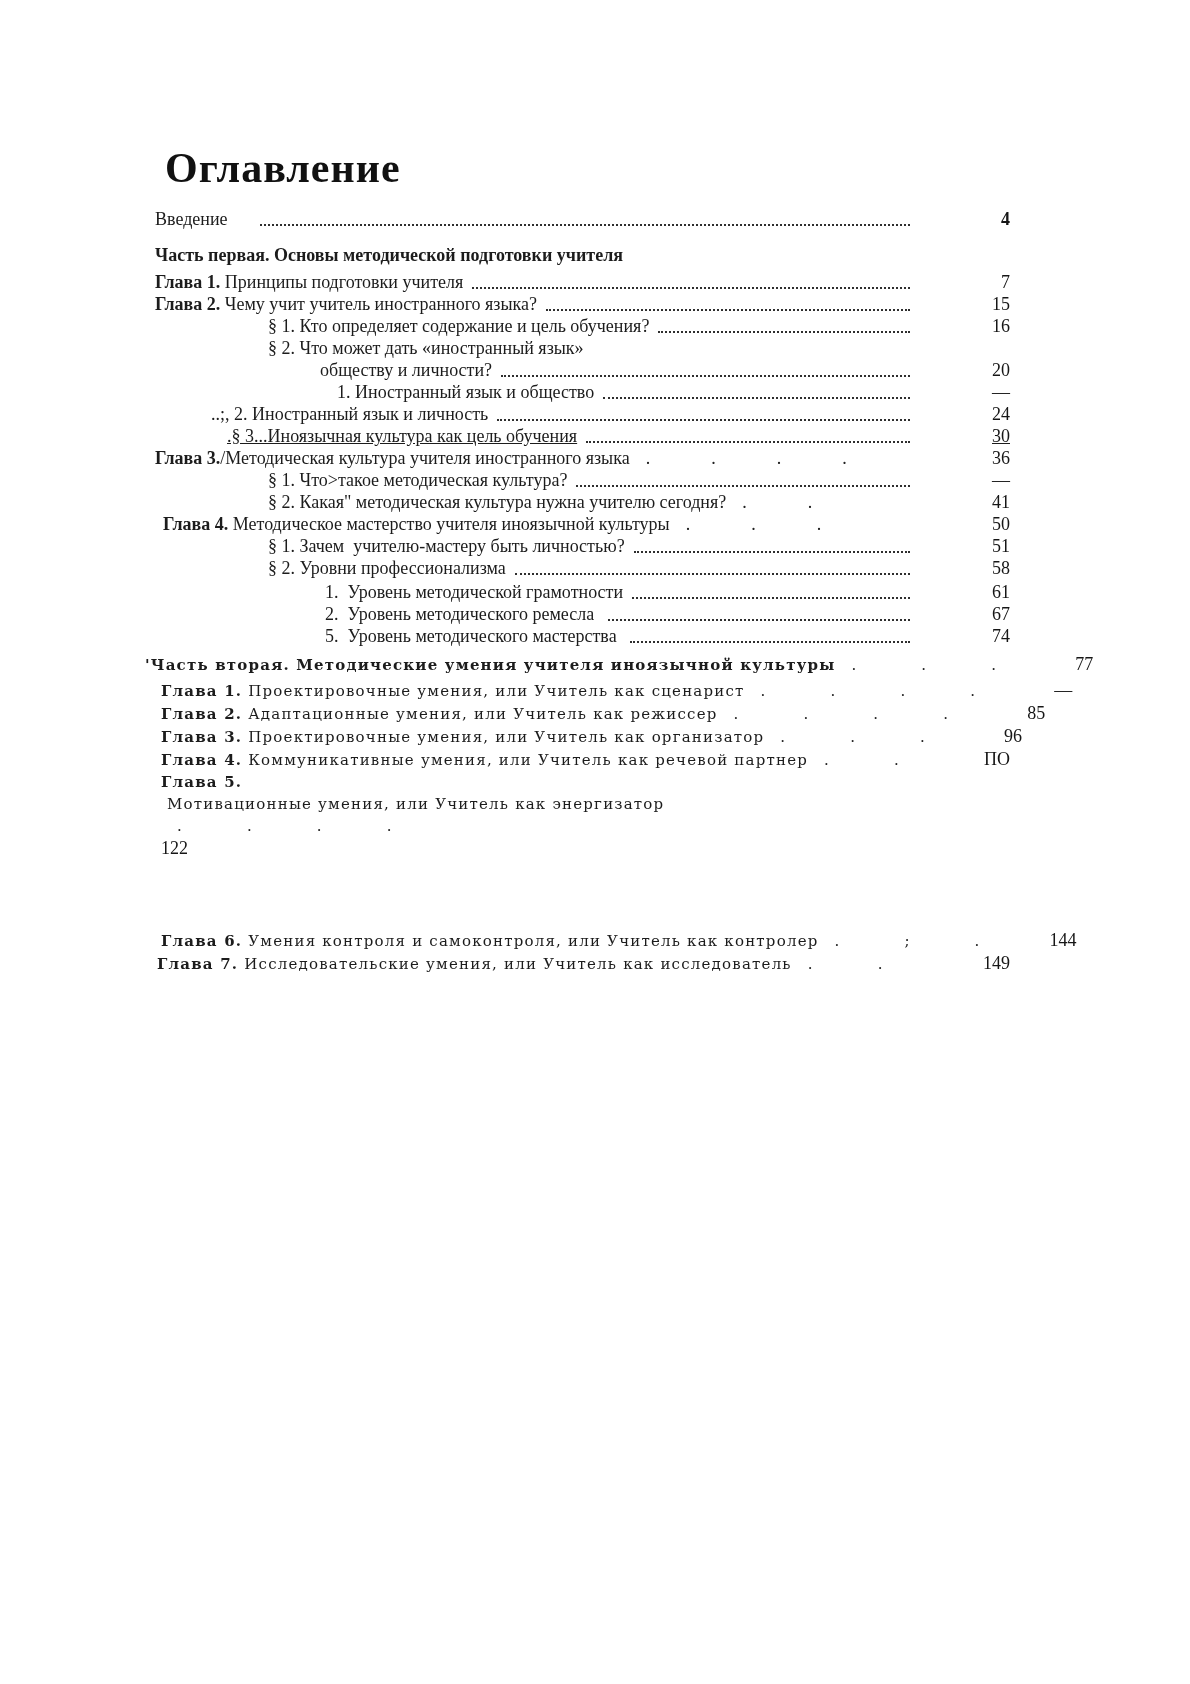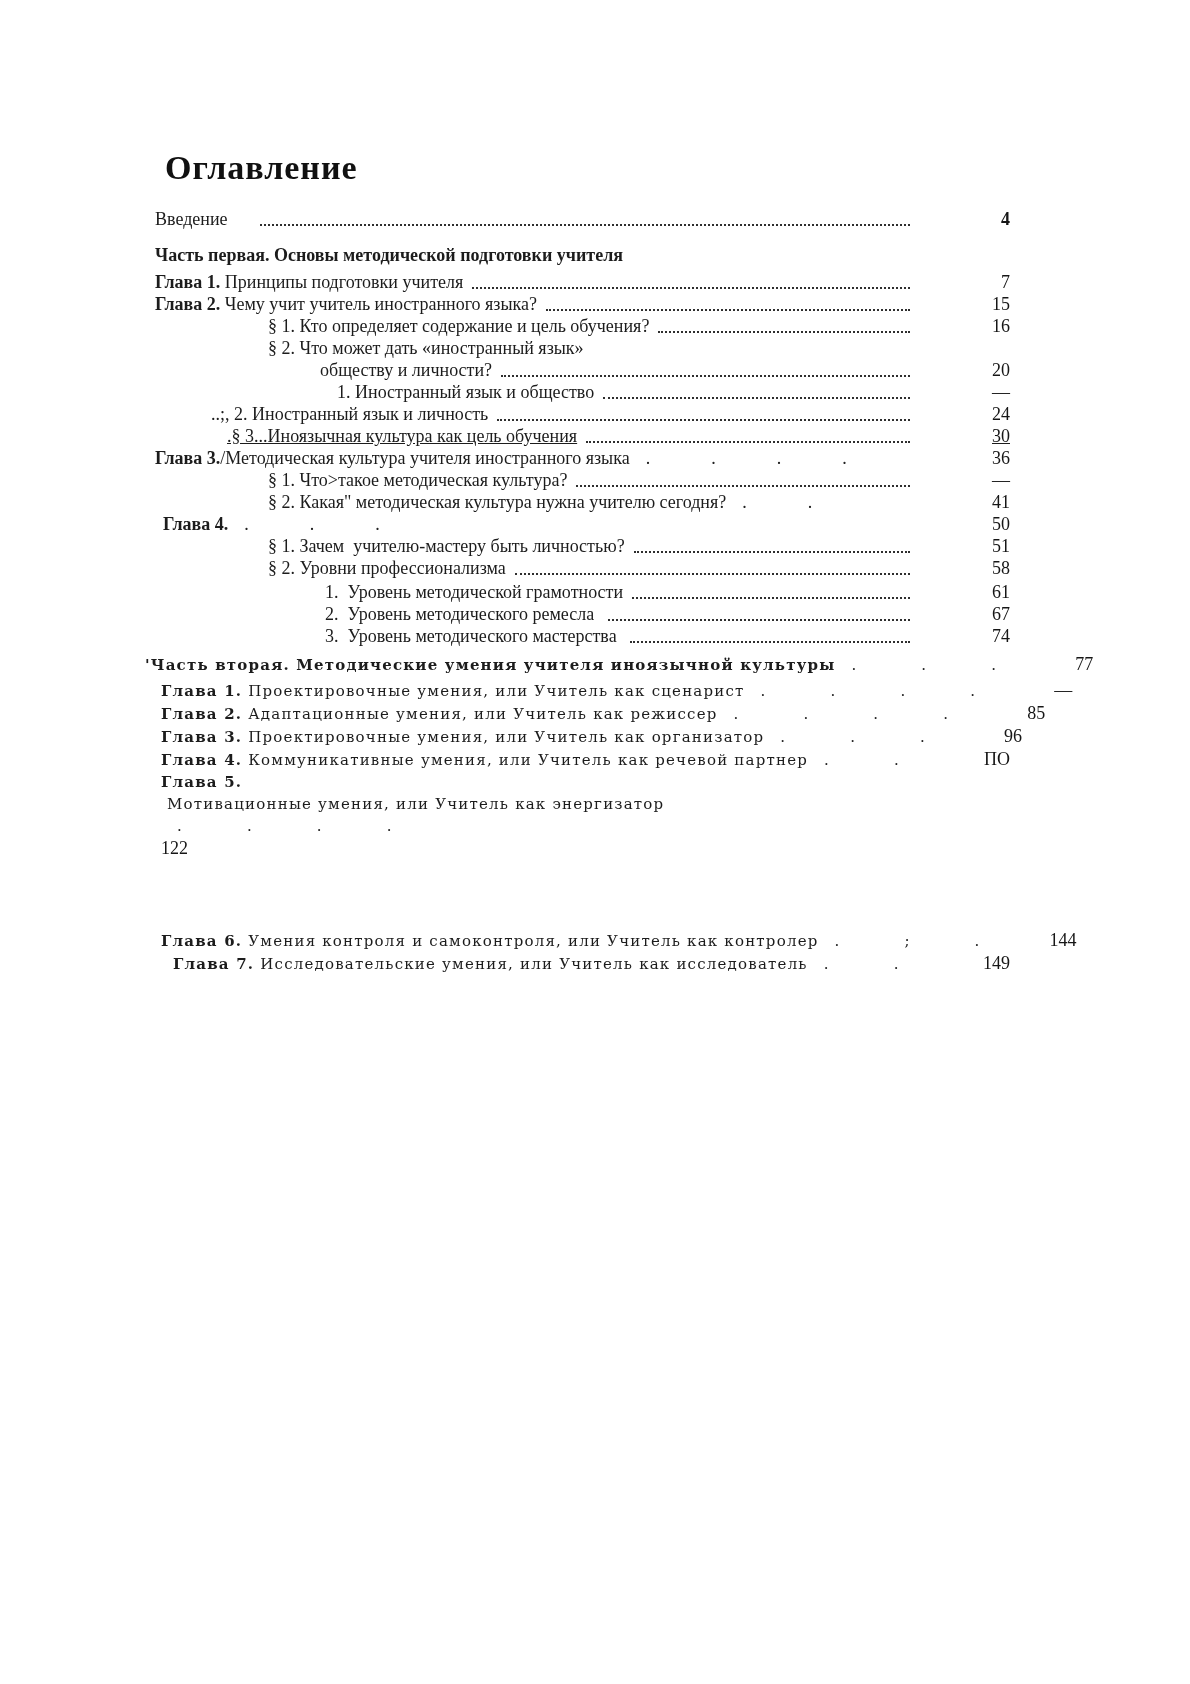--- a/index.html
+++ b/index.html
@@ -1,19 +1,19 @@
 <!DOCTYPE html>
 <html><head>
 <meta charset="utf-8">
 <style>
   html,body{margin:0;padding:0;background:#e8e8e8;}
   .page{position:relative;width:1190px;height:1684px;background:#ffffff;overflow:hidden;
         font-family:"Liberation Serif",serif;color:#1a1a1a;}
   .content{position:absolute;left:155px;top:148px;width:855px;}
-  .doc-title{font-family:"Liberation Serif",serif;font-weight:bold;font-size:34px;
+  .doc-title{font-family:"Liberation Serif",serif;font-weight:bold;font-size:42px;
              line-height:40px;letter-spacing:1px;margin:0 0 20px 10px;color:#111;}
   .row{display:flex;align-items:baseline;font-family:"Liberation Serif",serif;
        font-size:18px;line-height:22px;color:#1c1c1c;}
   .p2{font-family:"DejaVu Serif",serif;font-size:15px;letter-spacing:1.2px;}
   .pre{font-weight:bold;white-space:pre;}
   .t{white-space:pre;}
   .allb .t{font-weight:bold;}
   .lead{flex:1 1 auto;min-width:12px;height:0;border-bottom:2.5px dotted #2e2e2e;
         align-self:flex-end;margin:0 8px 4px 9px;}
   .widegap{margin-left:32px;}
@@ -96,20 +96,21 @@
           <span class="page-num">—</span>
         </div>
         <div class="row p1" style="margin-left: 113px;">
           <span class="t">§ 2. Какая" методическая культура нужна учителю сегодня?</span>
           <span class="sparse">.  .</span>
           <span class="fill"></span>
           <span class="page-num">41</span>
         </div>
         <div class="row p1" style="margin-left: 8px;">
           <span class="pre">Глава 4.</span>
+          <span class="t"> Методическое мастерство учителя иноязычной культуры</span>
           <span class="sparse">.  .  .</span>
           <span class="fill"></span>
           <span class="page-num">50</span>
         </div>
         <div class="row p1" style="margin-left: 113px;">
           <span class="t">§ 1. Зачем  учителю-мастеру быть личностью?</span>
           <span class="lead"></span>
           <span class="page-num">51</span>
         </div>
         <div class="row p1" style="margin-left: 113px;">
@@ -121,21 +122,21 @@
           <span class="t">1.  Уровень методической грамотности</span>
           <span class="lead"></span>
           <span class="page-num">61</span>
         </div>
         <div class="row p1" style="margin-left: 170px;">
           <span class="t">2.  Уровень методического ремесла </span>
           <span class="lead"></span>
           <span class="page-num">67</span>
         </div>
         <div class="row p1" style="margin-left: 170px;">
-          <span class="t">3.  Уровень методического мастерства </span>
+          <span class="t">5.  Уровень методического мастерства </span>
           <span class="lead"></span>
           <span class="page-num">74</span>
         </div>
         <div class="row p2 allb" style="margin-left: -10px; margin-top: 6px;">
           <span class="pre">'Часть вторая.</span>
           <span class="t"> Методические умения учителя иноязычной культуры</span>
           <span class="sparse">.  .  .</span>
           <span class="fill"></span>
           <span class="page-num">77</span>
         </div>
@@ -174,21 +175,21 @@
           <span class="fill"></span>
           <span class="page-num">122</span>
         </div>
         <div class="row p2" style="margin-left: 6px;">
           <span class="pre">Глава 6.</span>
           <span class="t"> Умения контроля и самоконтроля, или Учитель как контролер</span>
           <span class="sparse">.  ;  .</span>
           <span class="fill"></span>
           <span class="page-num">144</span>
         </div>
-        <div class="row p2" style="margin-left: 18px;">
+        <div class="row p2" style="margin-left: 2px;">
           <span class="pre">Глава 7.</span>
           <span class="t"> Исследовательские умения, или Учитель как исследователь</span>
           <span class="sparse">.  .</span>
           <span class="fill"></span>
           <span class="page-num">149</span>
         </div>
       </div>
   </div>
 </div>
 

